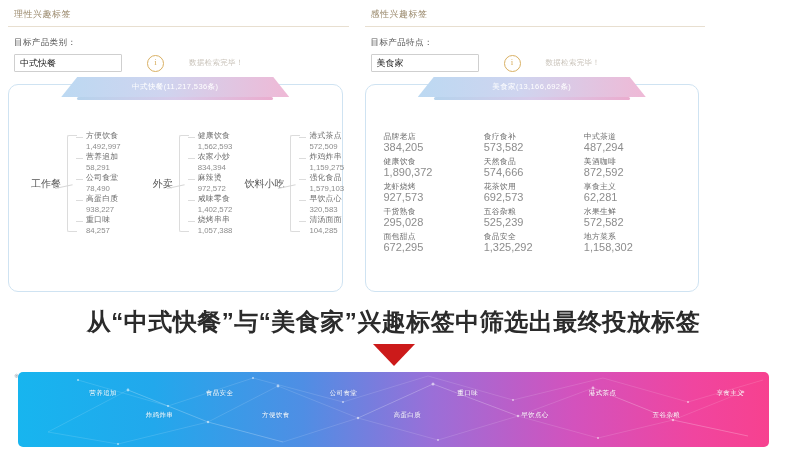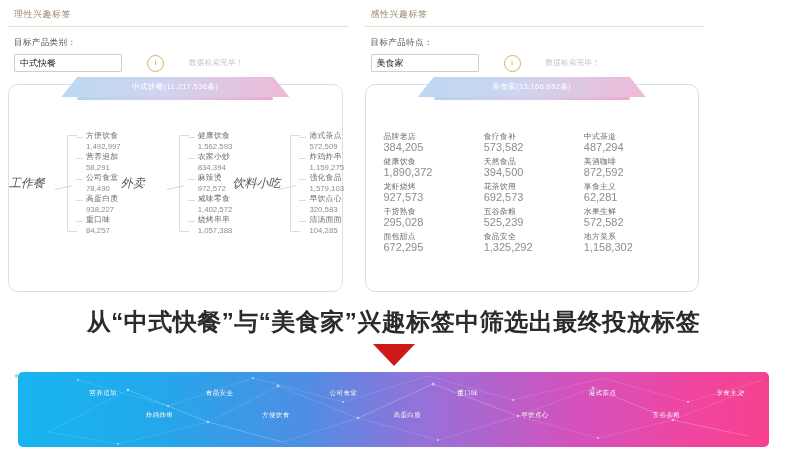--- a/index.html
+++ b/index.html
@@ -52,22 +52,22 @@
     position:absolute;top:12px;left:50%;transform:translateX(-50%);
     width:196px;height:3px;border-radius:2px;
     background:linear-gradient(90deg,#a9cbe9 0%,#d0c2e6 50%,#e79ec6 100%);
     opacity:.85;
   }
 
   
   .tree{position:absolute;top:44px;left:0;right:0;display:flex;}
   .tree-col{flex:1;display:flex;align-items:center;position:relative;}
   .root-lbl{
-    font-size:12px;color:#555;white-space:nowrap;
-    width:52px;text-align:left;position:relative;font-style:italic;
+    font-size:10px;color:#555;white-space:nowrap;
+    width:52px;text-align:right;position:relative;
   }
   .root-lbl:after{
     content:"";position:absolute;right:-12px;bottom:2px;
     width:18px;height:1px;background:#d7d7d7;
     transform:rotate(-12deg);transform-origin:left center;
   }
   .brace{
     width:9px;align-self:stretch;margin:6px 0 6px 6px;
     border-left:1px solid #dcdcdc;
     border-top:1px solid #dcdcdc;border-bottom:1px solid #dcdcdc;
@@ -257,21 +257,21 @@
         <div class="gcell">
             <div class="g-n">中式茶道</div>
             <div class="g-v">487,294</div>
           </div>
         <div class="gcell">
             <div class="g-n">健康饮食</div>
             <div class="g-v">1,890,372</div>
           </div>
         <div class="gcell">
             <div class="g-n">天然食品</div>
-            <div class="g-v">394,500</div>
+            <div class="g-v">574,666</div>
           </div>
         <div class="gcell">
             <div class="g-n">美酒咖啡</div>
             <div class="g-v">872,592</div>
           </div>
         <div class="gcell">
             <div class="g-n">龙虾烧烤</div>
             <div class="g-v">927,573</div>
           </div>
         <div class="gcell">

